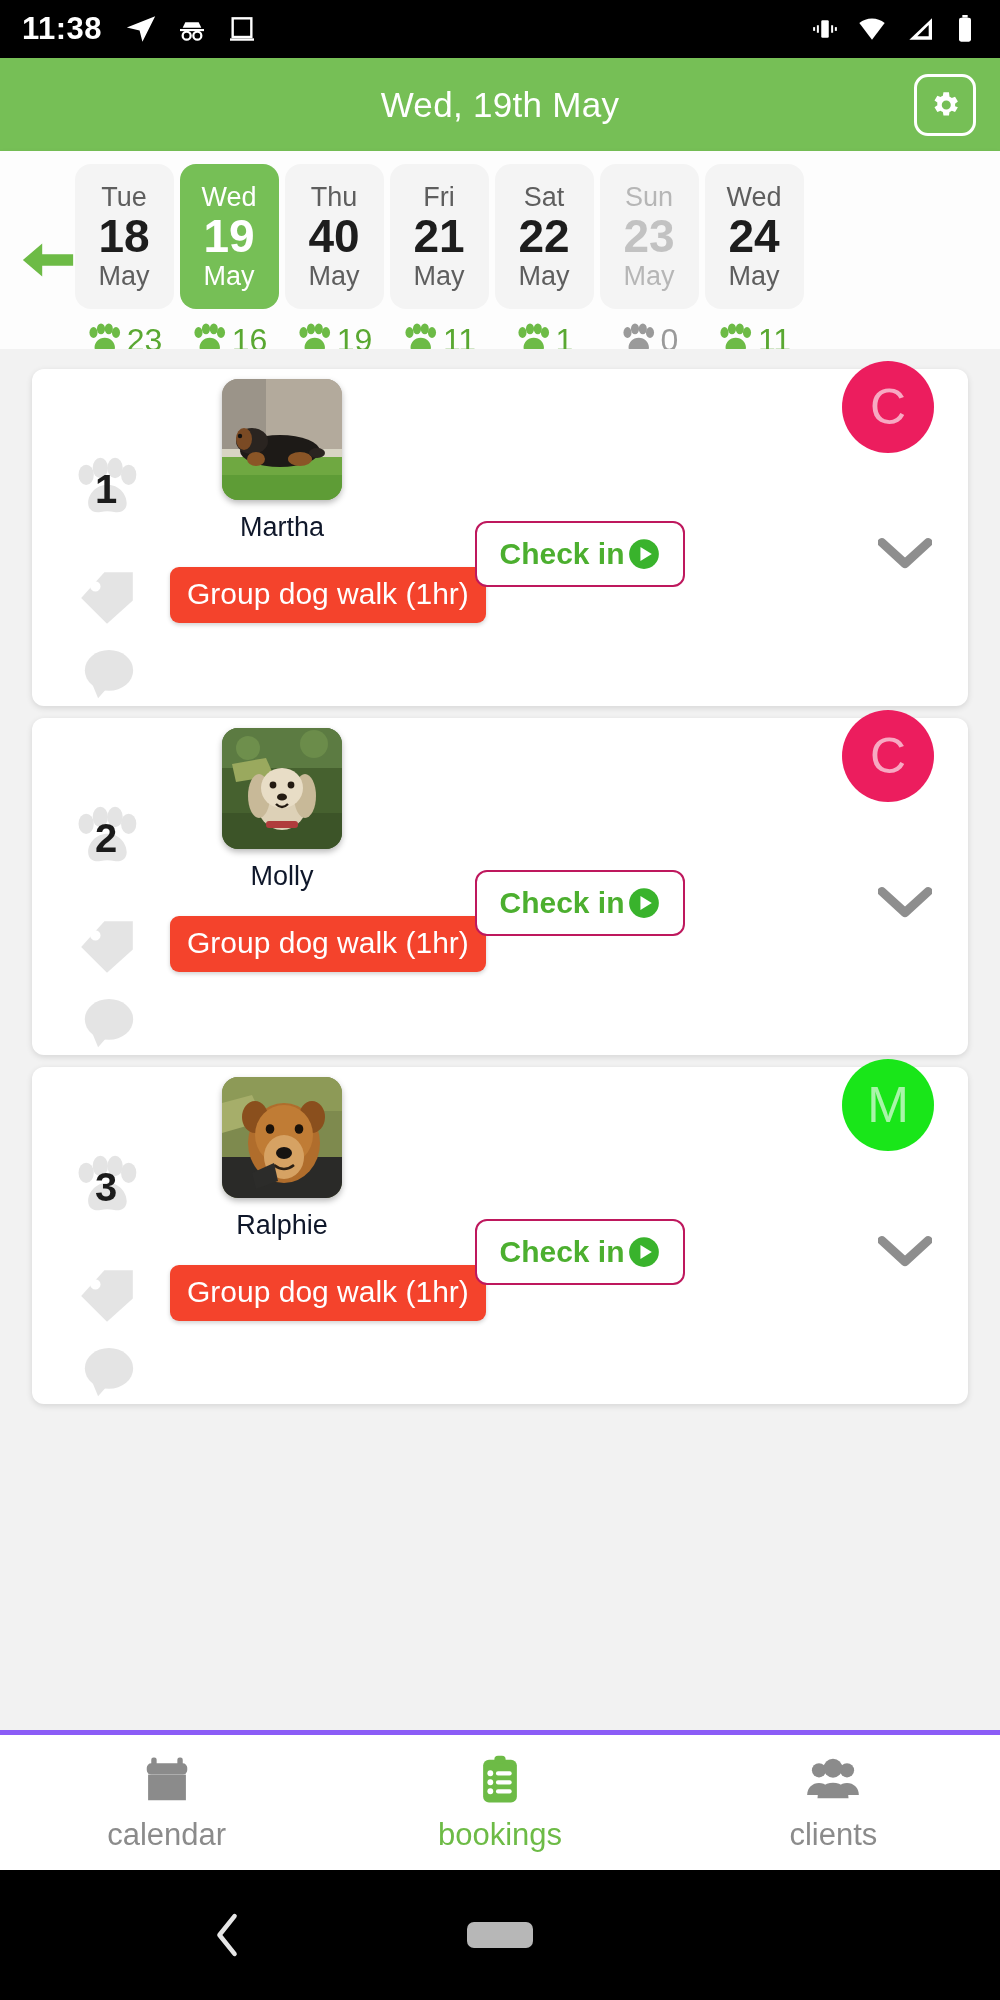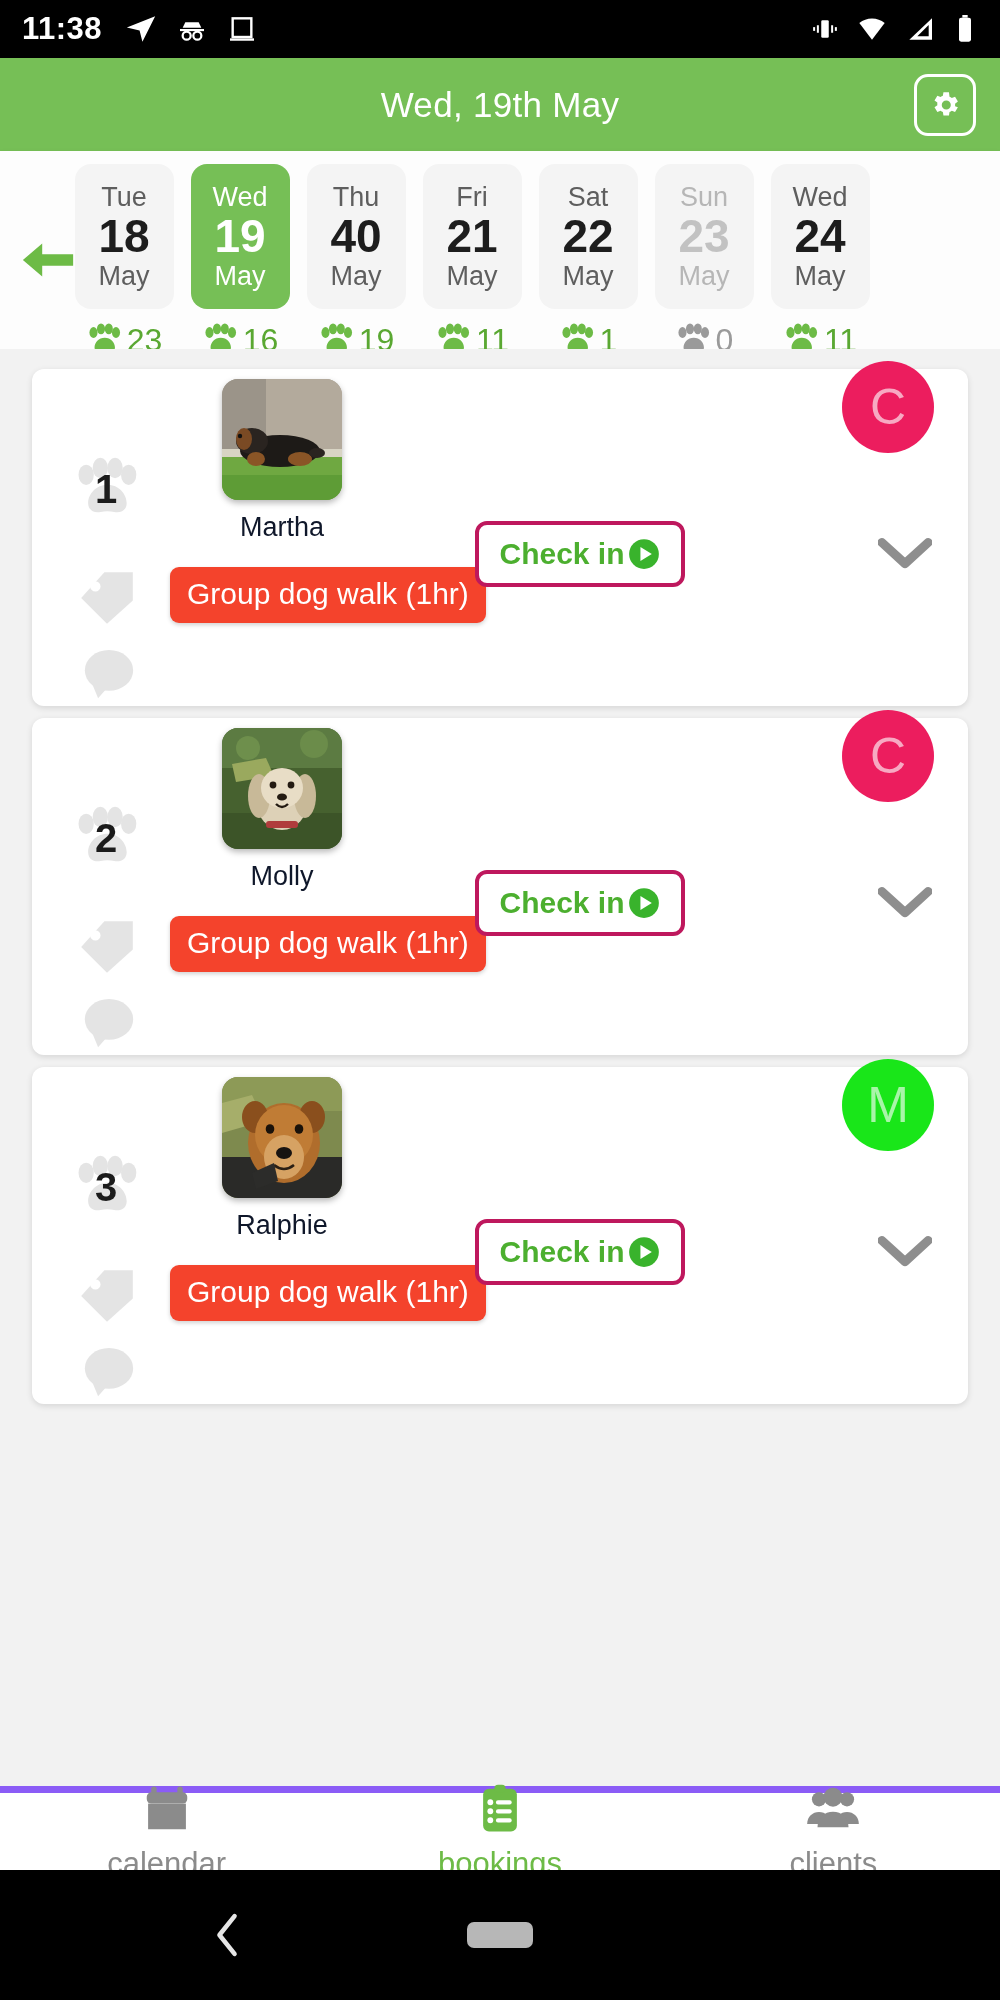--- a/index.html
+++ b/index.html
@@ -36,21 +36,21 @@
   
   .datestrip {
     background:#fdfdfd; height:198px; position:relative;
     display:flex; align-items:flex-start; padding-top:13px;
     box-shadow:0 2px 5px rgba(0,0,0,.10);
   }
   .back-arrow {
     position:absolute; left:18px; top:86px;
     width:60px; height:46px; display:flex; align-items:center; justify-content:center;
   }
-  .days { display:flex; margin-left:73px; gap:14px; }
+  .days { display:flex; margin-left:73px; gap:3px; }
   .daycol { width:102px; display:flex; flex-direction:column; align-items:center; }
   .daybox {
     width:99px; height:145px; border-radius:16px; background:#f4f4f4;
     display:flex; flex-direction:column; align-items:center; justify-content:center;
     gap:1px;
   }
   .daybox.active { background:#76bf56; }
   .d-dow { font-size:27px; color:#5e5e5e; line-height:1.05; }
   .d-num { font-size:46px; font-weight:700; color:#1d1d1d; line-height:1.05; }
   .d-mon { font-size:27px; color:#5e5e5e; line-height:1.05; }
@@ -92,30 +92,30 @@
   }
   .note-icon { position:absolute; left:48px; top:278px; width:58px; height:54px; }
 
   .avatar {
     position:absolute; right:34px; top:-8px; width:92px; height:92px; border-radius:50%;
     display:flex; align-items:center; justify-content:center;
     font-size:50px; line-height:1;
   }
   .checkin-btn {
     position:absolute; left:443px; top:152px; width:210px; height:66px;
-    border:4px solid #be185d; border-radius:12px; background:#fff;
+    border:2px solid #be185d; border-radius:12px; background:#fff;
     display:flex; align-items:center; justify-content:center; gap:2px;
   }
   .checkin-label { font-size:30px; color:#4caf2f; font-weight:700; }
   .chev { position:absolute; right:36px; top:163px; width:54px; height:44px; }
 
   
   .bottomnav {
-    position:absolute; left:0; right:0; bottom:130px; height:84px; background:#ffffff;
-    border-top:7px solid #8b5cf6;
+    position:absolute; left:0; right:0; bottom:130px; height:140px; background:#ffffff;
+    border-top:5px solid #8b5cf6;
     display:flex; align-items:center;
   }
   .navitem { flex:1; display:flex; flex-direction:column; align-items:center; gap:10px; }
   .nav-label { font-size:31px; color:#8b8b8b; }
   .navitem.active .nav-label { color:#6dbb46; }
 
   .androidbar {
     position:absolute; left:0; right:0; bottom:0; height:130px; background:#000000;
     display:flex; align-items:center;
   }

